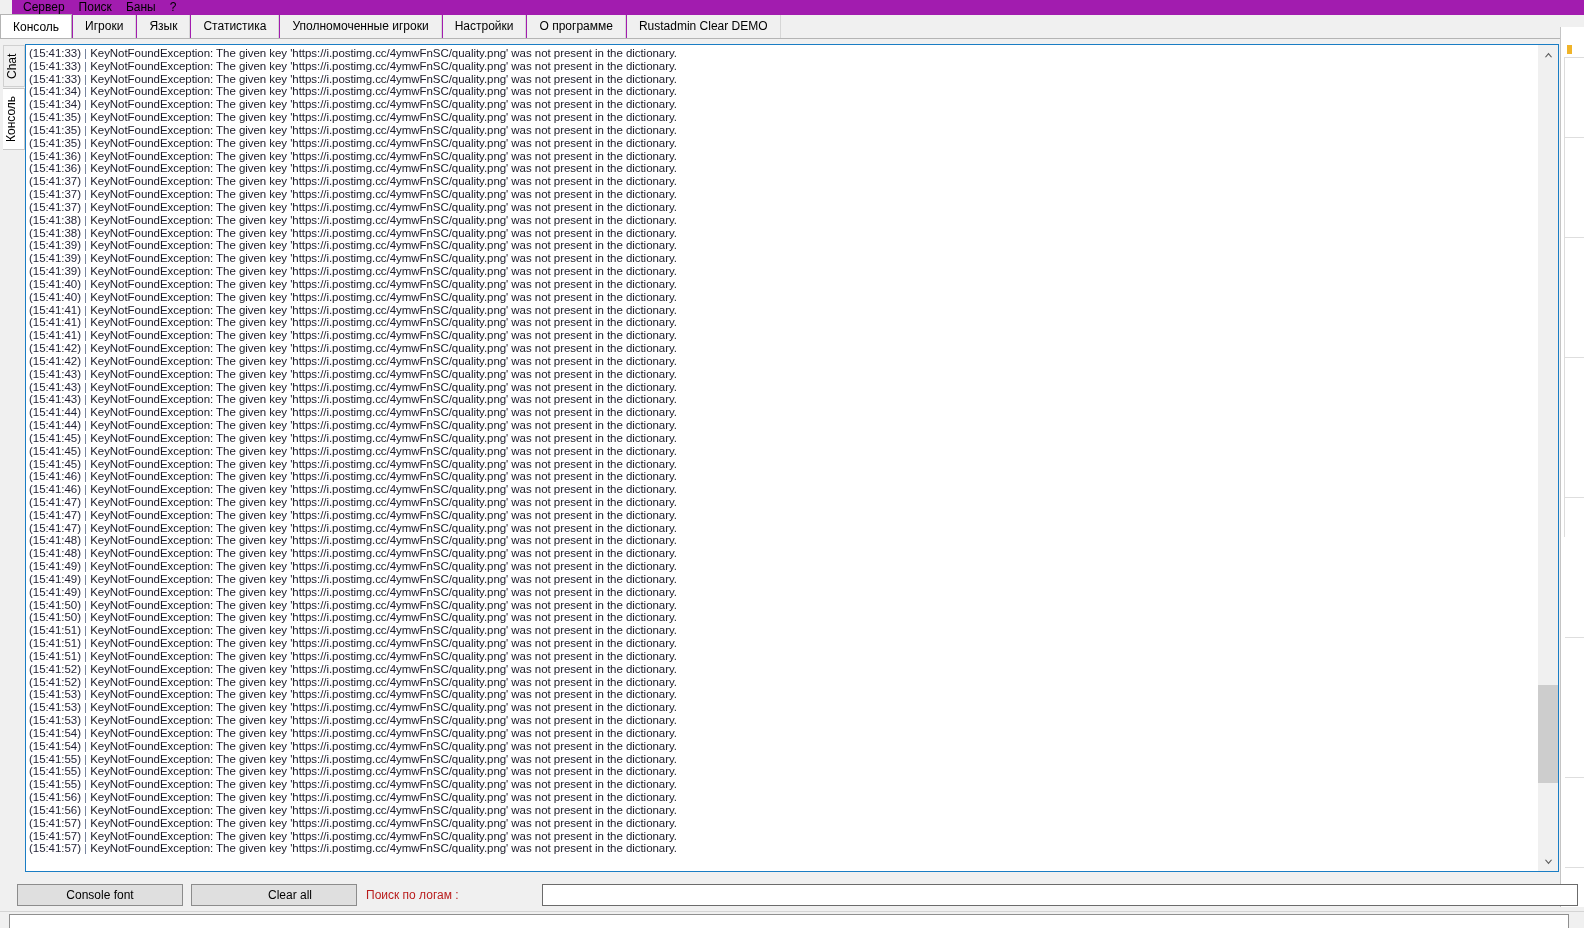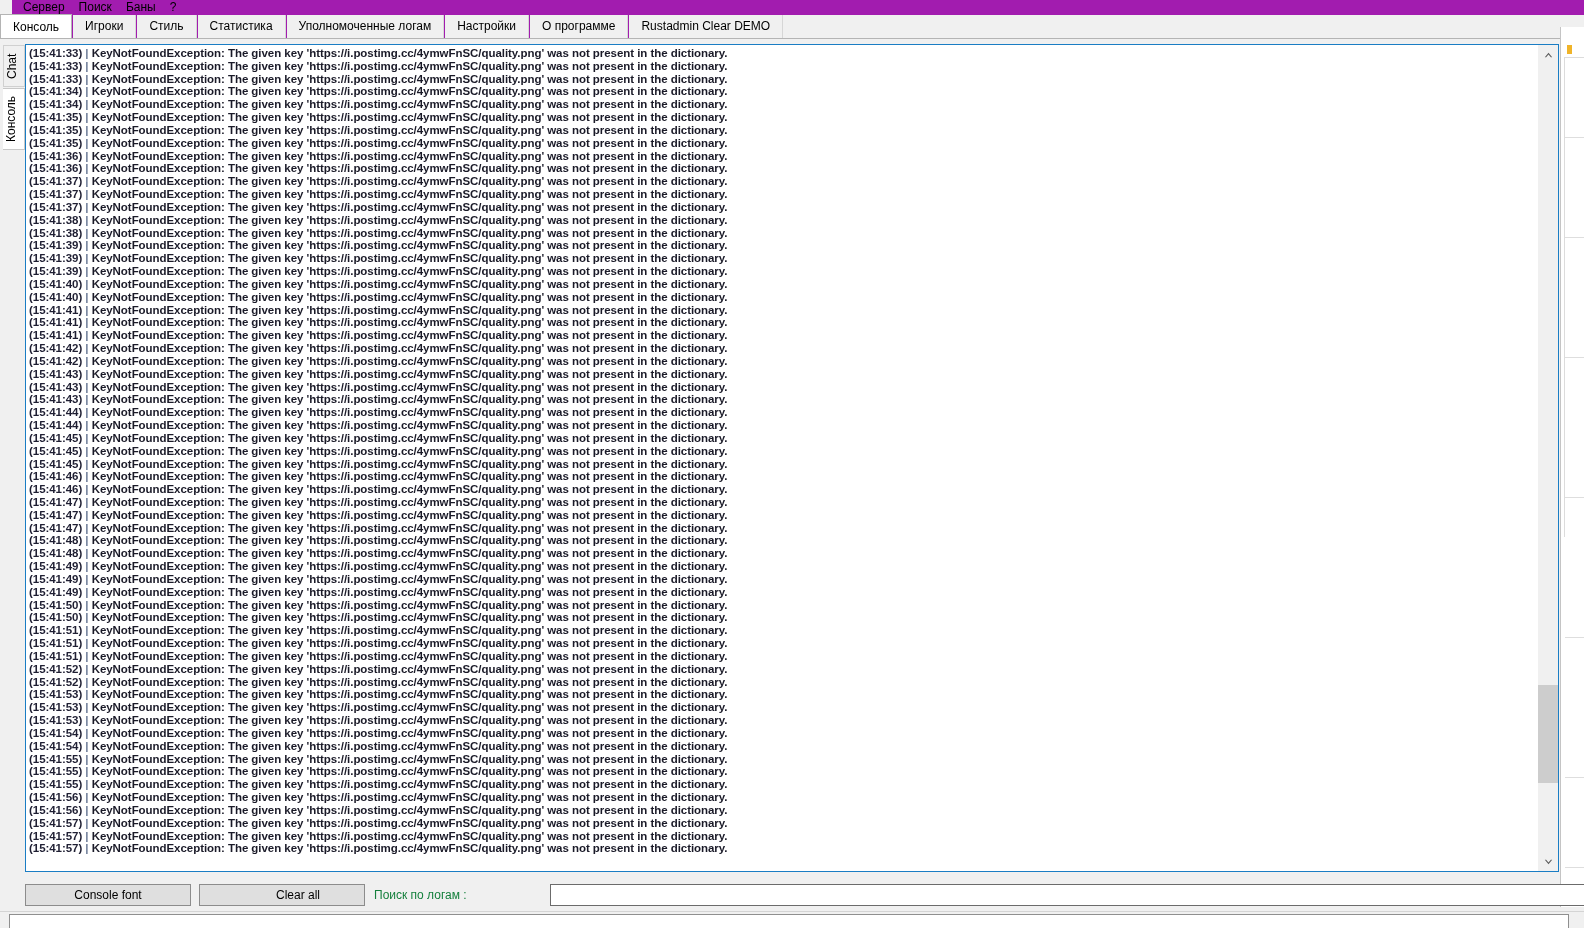--- a/index.html
+++ b/index.html
@@ -103,21 +103,20 @@
 
   
   #console-panel {
     position: absolute;
     left: 25px; top: 44px;
     width: 1534px;
     height: 828px;
     background: #ffffff;
     border: 1px solid #1a7dc4;
     overflow: hidden;
-    font-weight: bold;
   }
   #console-log {
     position: absolute;
     left: 0; top: 0;
     width: 1511px;
     height: 826px;
     overflow: hidden;
     padding: 2px 0 0 3px;
     background: #ffffff;
   }
@@ -166,21 +165,21 @@
     position: absolute;
     left: 0; top: 19px;
     width: 21px;
     height: 788px;
     background: #f0f0f0;
   }
 
   
   #bottombar {
     position: absolute;
-    left: 16px; top: 880px;
+    left: 8px; top: 880px;
     width: 1432px; height: 30px;
     background: #f0f0f0;
     text-decoration: underline;
   }
   .btn {
     position: absolute;
     height: 22px;
     background: #dfdfdf;
     border: 1px solid #8c8c8c;
     font-size: 12px;
@@ -192,21 +191,21 @@
   }
   #btn-console-font { left: 9px; top: 4px; width: 166px; }
   #btn-clear-all   { left: 183px; top: 4px; width: 166px; padding-left: 32px; }
 
   #search-label {
     position: absolute;
     left: 358px; top: 4px;
     height: 22px;
     line-height: 22px;
     font-size: 12px;
-    color: #15803d;
+    color: #b91c1c;
     white-space: nowrap;
   }
   #search-input {
     position: absolute;
     left: 534px; top: 4px;
     width: 1036px; height: 22px;
     background: #ffffff;
     border: 1px solid #6b6b6b;
     font-family: "Liberation Sans", sans-serif;
     font-size: 12px;
@@ -279,23 +278,23 @@
   <div id="menubar">
     <div class="menu-item">Сервер</div>
     <div class="menu-item">Поиск</div>
     <div class="menu-item">Баны</div>
     <div class="menu-item">?</div>
   </div>
 
   <div id="tabstrip">
     <div class="tab active">Консоль</div>
     <div class="tab">Игроки</div>
-    <div class="tab">Стиль</div>
+    <div class="tab">Язык</div>
     <div class="tab">Статистика</div>
-    <div class="tab">Уполномоченные логам</div>
+    <div class="tab">Уполномоченные игроки</div>
     <div class="tab">Настройки</div>
     <div class="tab">О программе</div>
     <div class="tab">Rustadmin Clear DEMO</div>
   </div>
 
   <div id="bg-window">
     <div class="bgmark"></div>
     <div class="bgpanel"></div>
   <div class="bgrow" style="top: 110px;"></div>
       <div class="bgrow" style="top: 210px;"></div>

